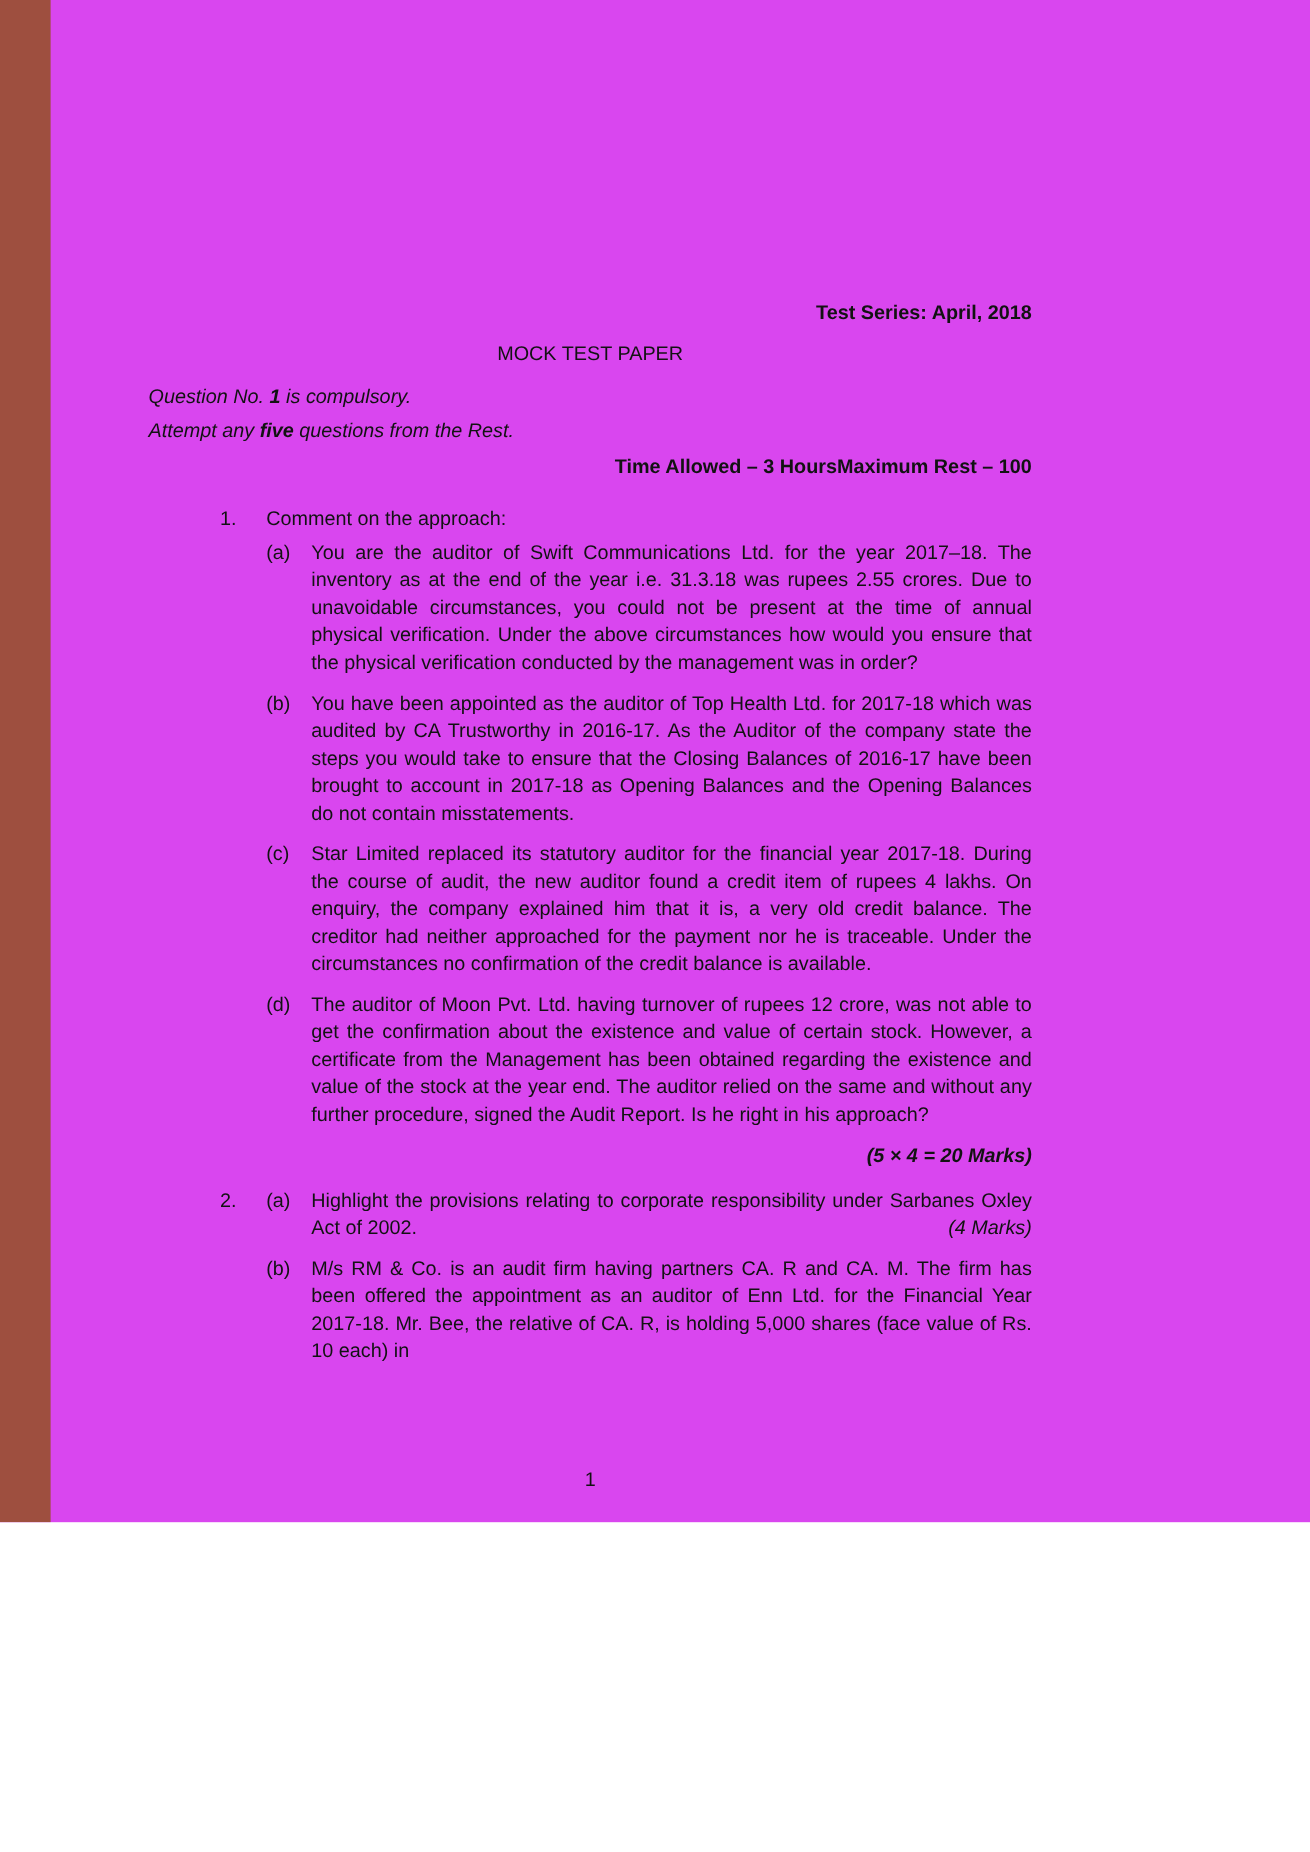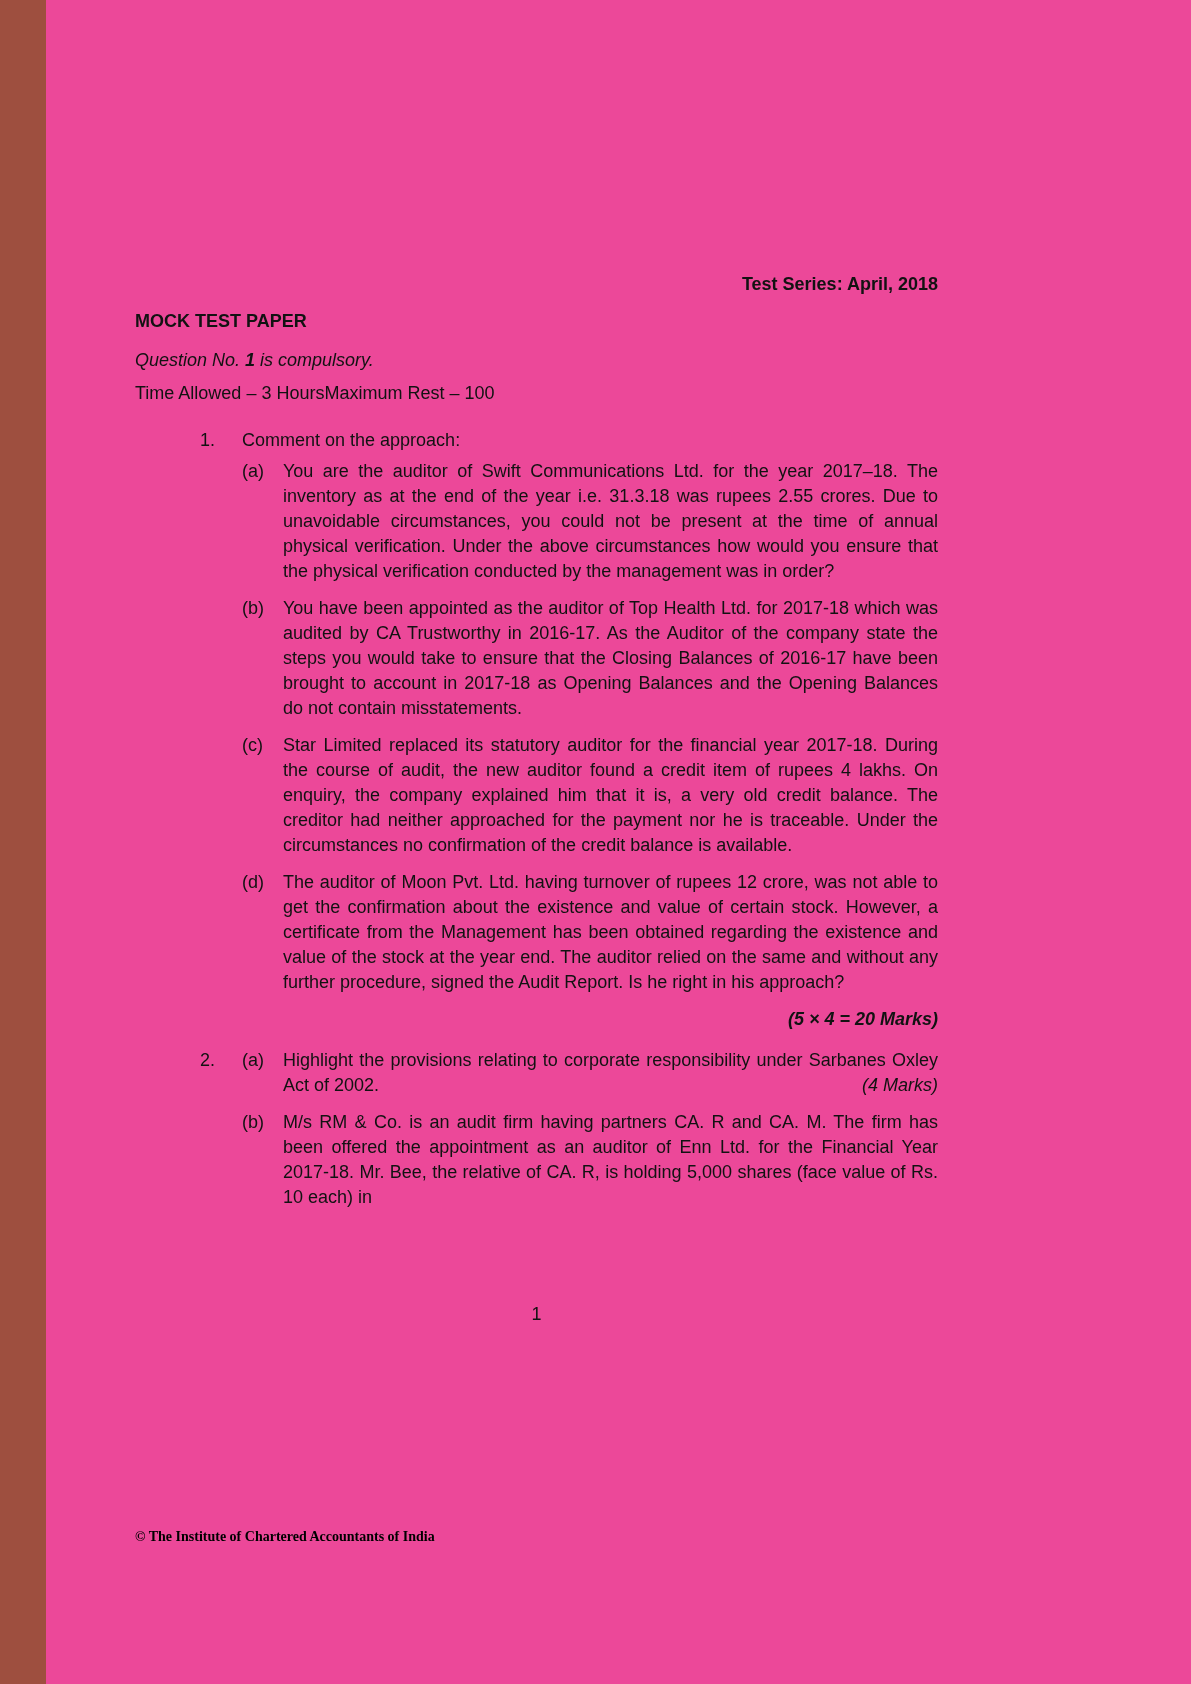--- a/index.html
+++ b/index.html
@@ -1,47 +1,47 @@
 <!DOCTYPE html>
 <html><head>
 <meta charset="utf-8">
 <style>
   * { margin: 0; padding: 0; box-sizing: border-box; }
   html, body { background: #ffffff; }
   .page {
     position: relative;
     width: 1191px;
-    height: 1684px;
-    background: #ec4899;
+    height: 1384px;
+    background: #d946ef;
     font-family: "Liberation Sans", sans-serif;
     font-size: 18px;
     line-height: 25px;
     color: #121212;
     overflow: hidden;
   }
   .spine {
     position: absolute;
     left: 0; top: 0;
     width: 46px; height: 100%;
     background: #9e4f3f;
   }
   .content {
     position: absolute;
     left: 135px; top: 0;
     width: 803px;
     padding-top: 272px;
   }
   .header-right { text-align: right; font-weight: bold; margin-bottom: 12px; }
-  .title { font-weight: bold; margin-bottom: 14px; }
+  .title { text-align: center; font-weight: normal; margin-bottom: 14px; }
   .note { text-align: left; font-style: italic; margin-bottom: 6px; }
   .note b { font-weight: bold; }
   .time-row {
     display: flex;
-    justify-content: flex-start;
-    font-weight: normal;
+    justify-content: flex-end;
+    font-weight: bold;
     margin-top: 8px;
     margin-bottom: 22px;
   }
   .q-row { display: flex; margin-left: 65px; margin-bottom: 6px; }
   .q-num { width: 42px; flex: 0 0 42px; }
   .q-intro { flex: 1; }
   .part-row { display: flex; margin-left: 107px; margin-bottom: 12px; }
   .part-row.with-num { margin-left: 65px; }
   .part-label { width: 41px; flex: 0 0 41px; }
   .part-text { flex: 1; text-align: justify; }
@@ -74,20 +74,21 @@
 <div class="page">
   <div class="spine"></div>
 
   <div class="content">
 
     <div class="header-right">Test Series: April, 2018</div>
 
     <div class="title">MOCK TEST PAPER</div>
 
     <div class="note"><span>Question No. </span><b>1</b><span> is compulsory.</span></div>
+    <div class="note"><span>Attempt any </span><b>five</b><span> questions from the Rest.</span></div>
 
     <div class="time-row">
       <span>Time Allowed – 3 Hours</span>
       <span>Maximum Rest – 100</span>
     </div>
 
     <div class="q-row">
       <div class="q-num">1.</div>
       <div class="q-intro">Comment on the approach:</div>
     </div>

